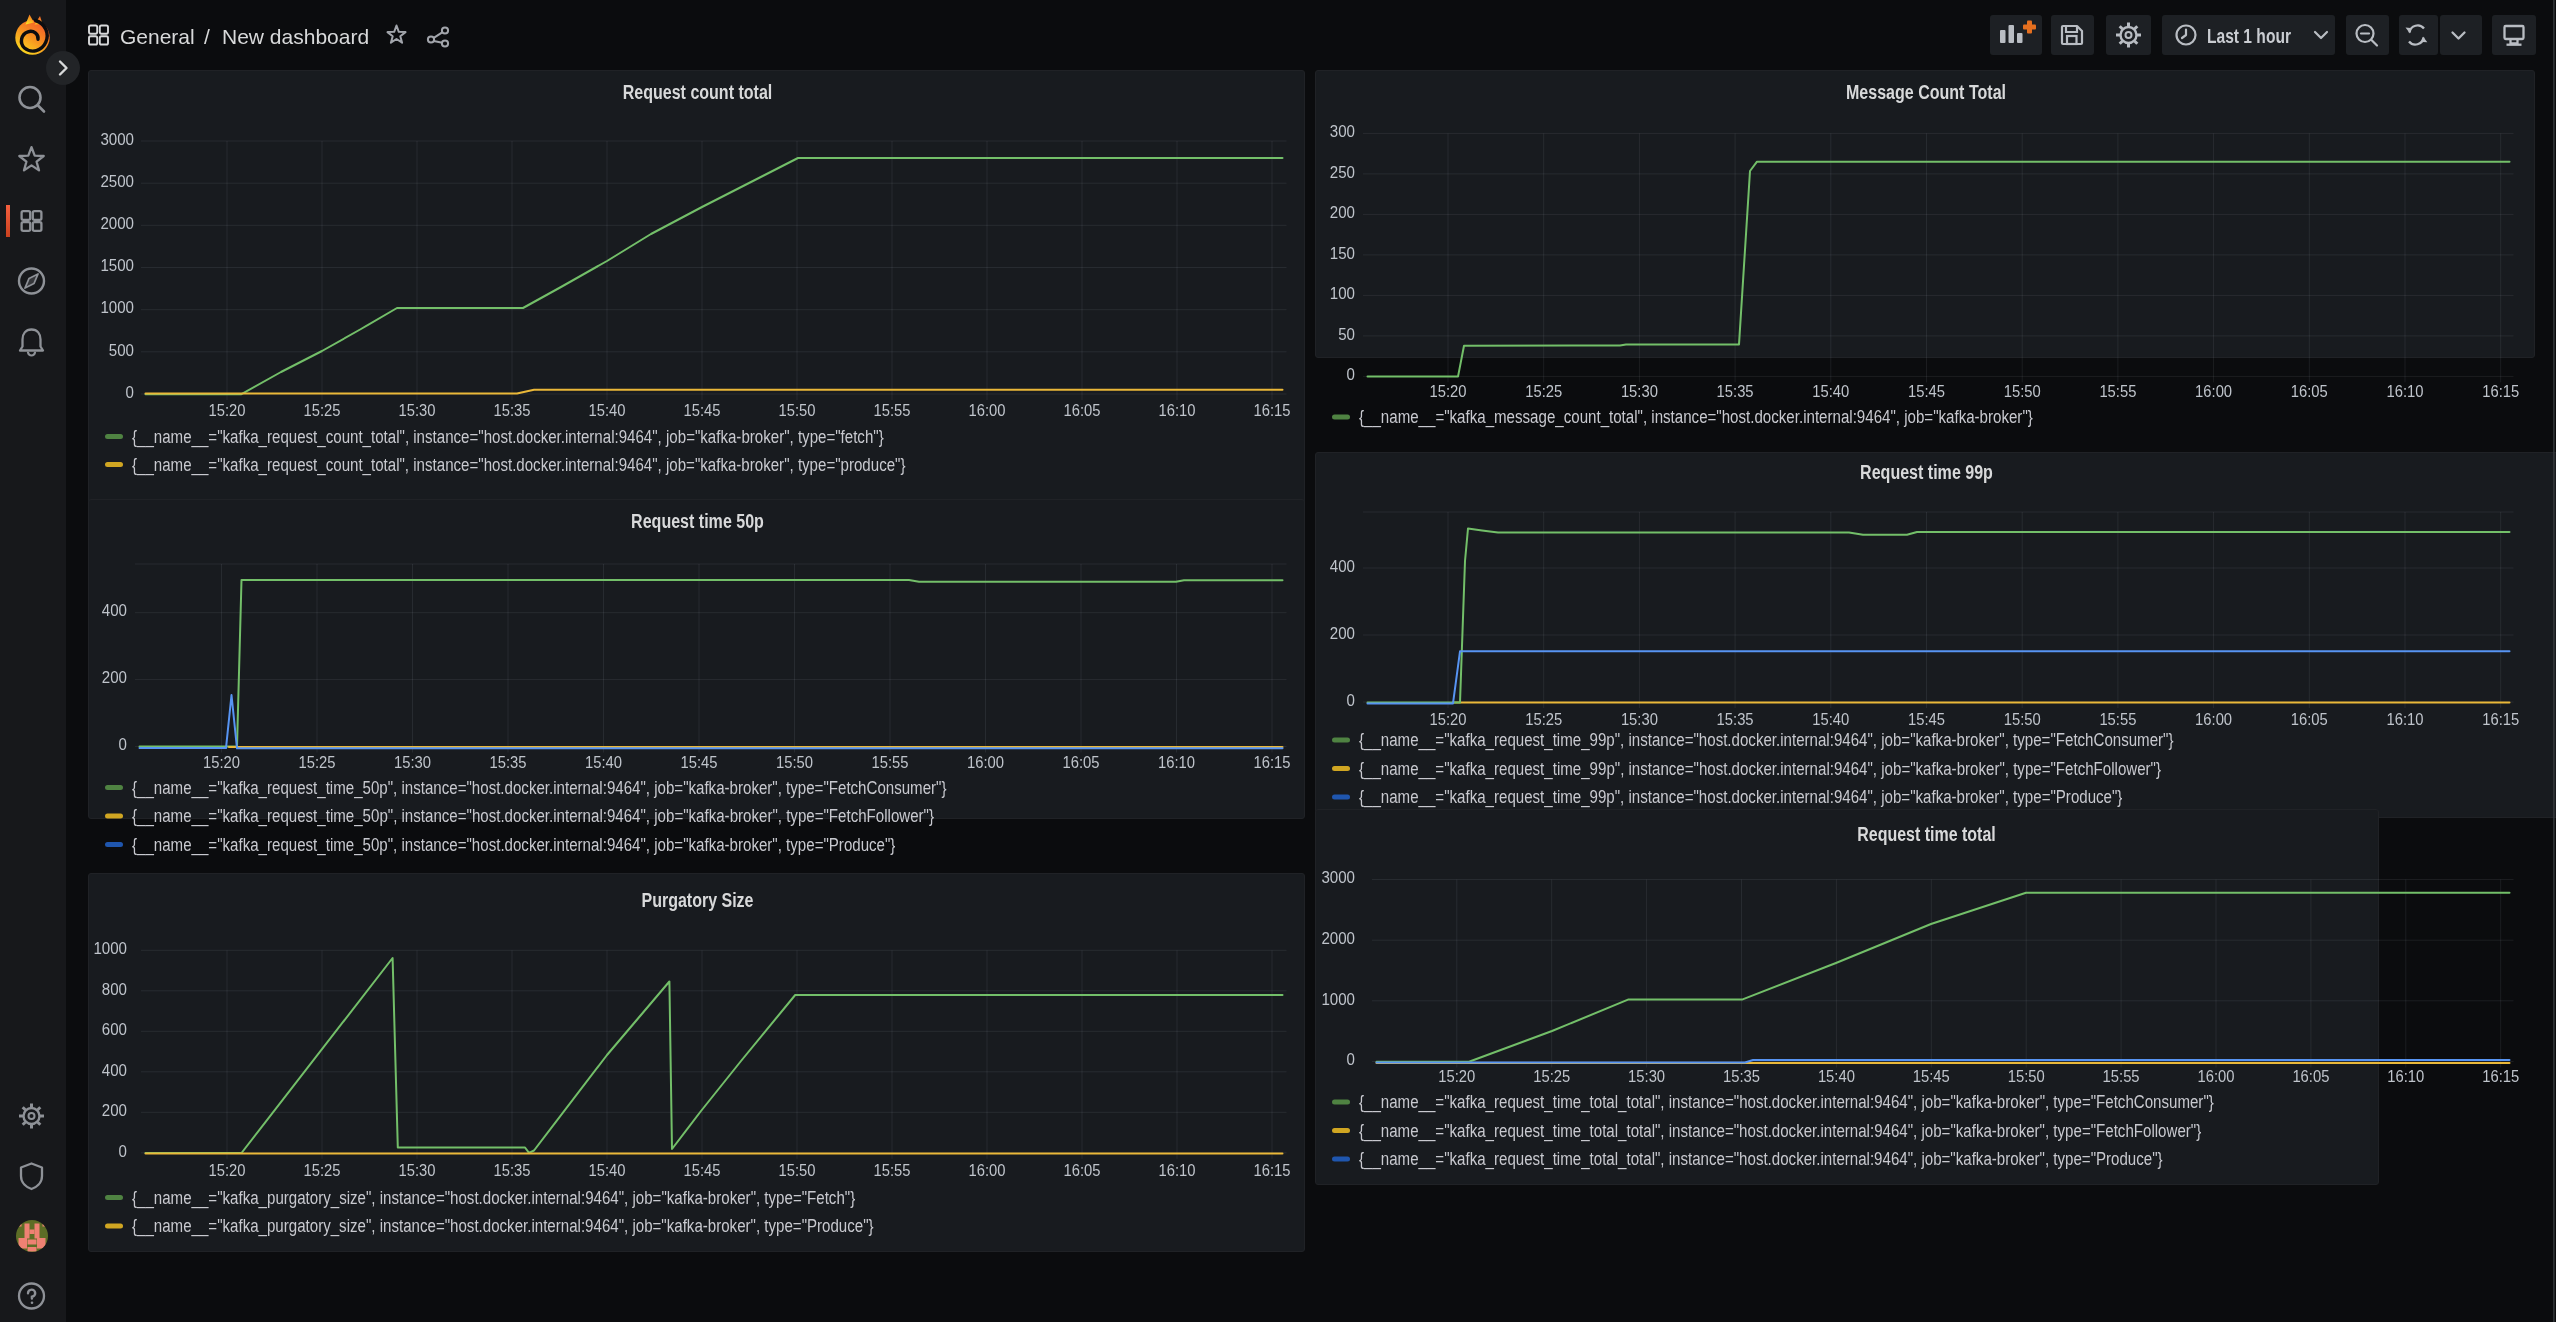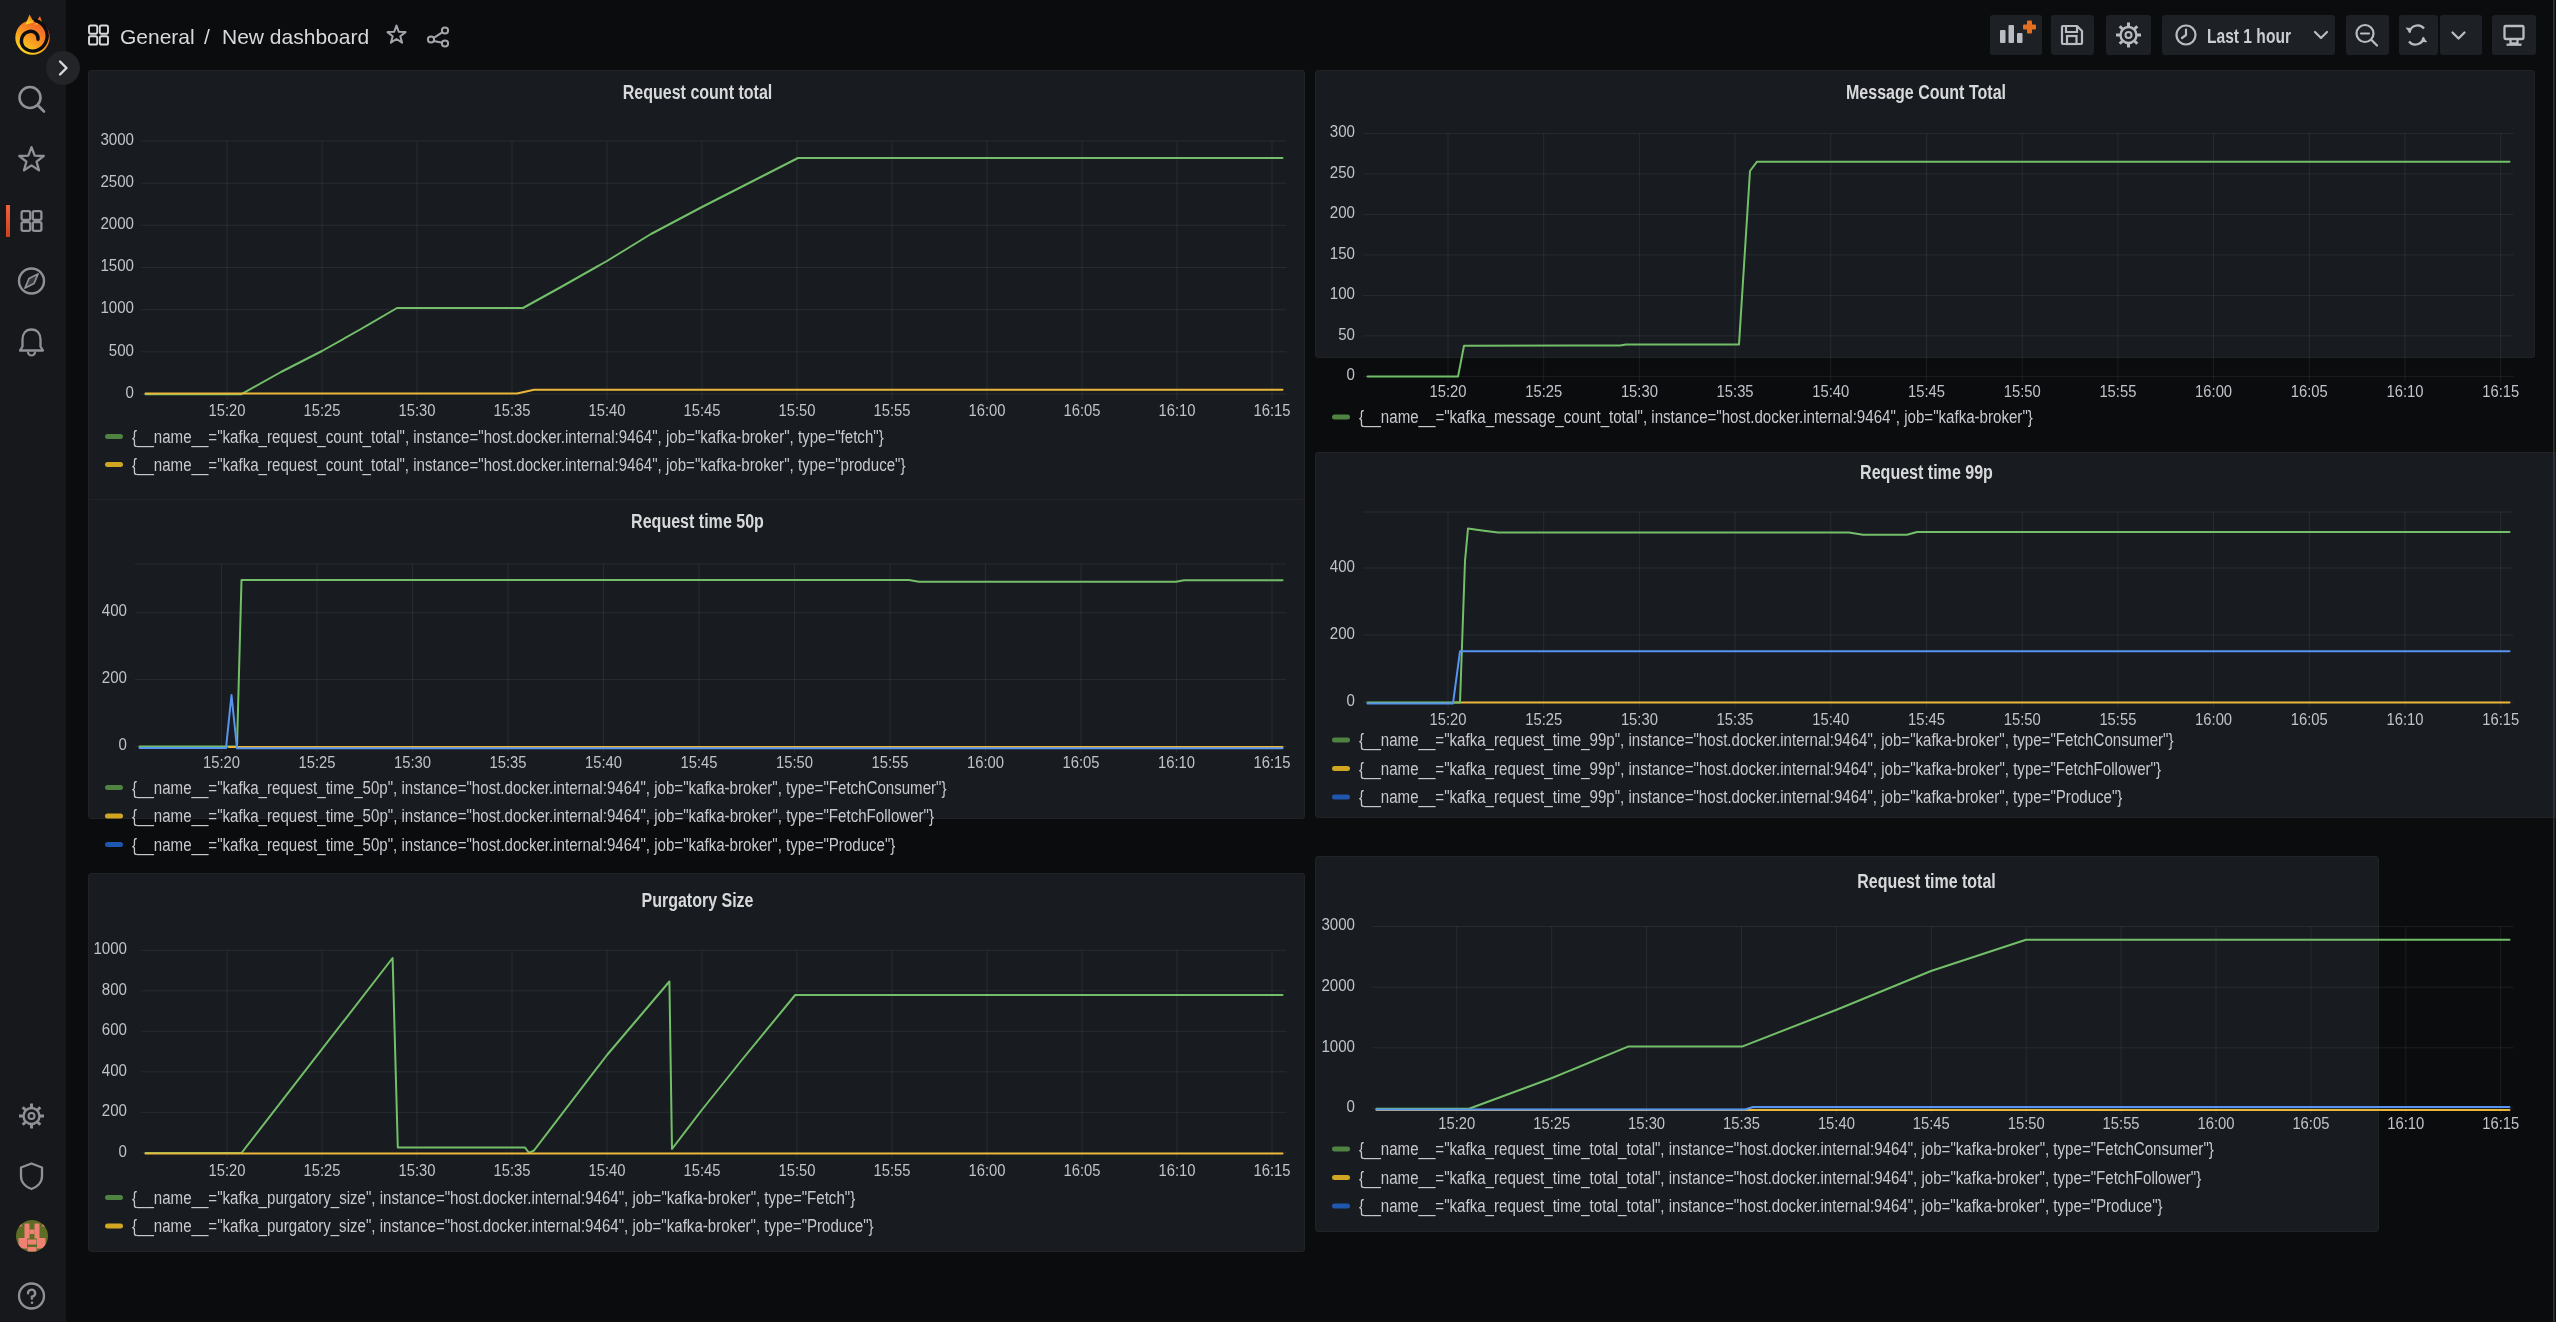--- a/index.html
+++ b/index.html
@@ -244,21 +244,21 @@
       <text x="1088.0" y="296.5" fill="#bfc4cb" font-size="17px" text-anchor="middle" dominant-baseline="central" textLength="37.0" lengthAdjust="spacingAndGlyphs">16:10</text>
       <text x="1183.0" y="296.5" fill="#bfc4cb" font-size="17px" text-anchor="middle" dominant-baseline="central" textLength="37.0" lengthAdjust="spacingAndGlyphs">16:15</text>
       <polyline points="56.5,279.0 152.5,279.0 303.6,84.0 308.8,273.5 436.0,273.5 440.0,278.8 445.0,276.5 518.0,181.0 580.4,107.5 583.0,275.0 612.0,237.0 652.0,187.0 706.2,121.0 1193.5,121.0" fill="none" stroke="#73bf69" stroke-width="2.0" stroke-linejoin="round" stroke-linecap="round"></polyline>
       <polyline points="56.5,279.6 1193.5,279.6" fill="none" stroke="#eab839" stroke-width="2.0" stroke-linejoin="round" stroke-linecap="round"></polyline>
       <rect x="16" y="320.9" width="18" height="5.2" rx="2.5" fill="#4f8342"></rect>
       <text x="43" y="323.5" fill="#c8c9cf" font-size="18px" dominant-baseline="central" textLength="723.2" lengthAdjust="spacingAndGlyphs">{__name__="kafka_purgatory_size", instance="host.docker.internal:9464", job="kafka-broker", type="Fetch"}</text>
       <rect x="16" y="349.4" width="18" height="5.2" rx="2.5" fill="#d0a622"></rect>
       <text x="43" y="352.0" fill="#c8c9cf" font-size="18px" dominant-baseline="central" textLength="741.6" lengthAdjust="spacingAndGlyphs">{__name__="kafka_purgatory_size", instance="host.docker.internal:9464", job="kafka-broker", type="Produce"}</text>
     </svg>
   </div>
-<div class="panel" style="left:1315px;top:856px;width:1064px;height:376px">
+<div class="panel" style="left:1315px;top:809px;width:1064px;height:376px">
     <svg width="1220" height="376" viewBox="0 0 1220 376" style="position:absolute;left:0;top:0">
       <text x="610.5" y="23.5" fill="#d8d9da" font-size="20px" font-weight="bold" text-anchor="middle" dominant-baseline="central" textLength="138.4" lengthAdjust="spacingAndGlyphs">Request time total</text>
       <g stroke="rgba(201,209,217,0.09)" stroke-width="1">
         <line x1="56" y1="69.5" x2="1197.5" y2="69.5"></line>
         <line x1="56" y1="130.2" x2="1197.5" y2="130.2"></line>
         <line x1="56" y1="190.8" x2="1197.5" y2="190.8"></line>
         <line x1="56" y1="251.5" x2="1197.5" y2="251.5"></line>
         <line x1="140.8" y1="69.5" x2="140.8" y2="257.5"></line>
         <line x1="235.7" y1="69.5" x2="235.7" y2="257.5"></line>
         <line x1="330.6" y1="69.5" x2="330.6" y2="257.5"></line>

